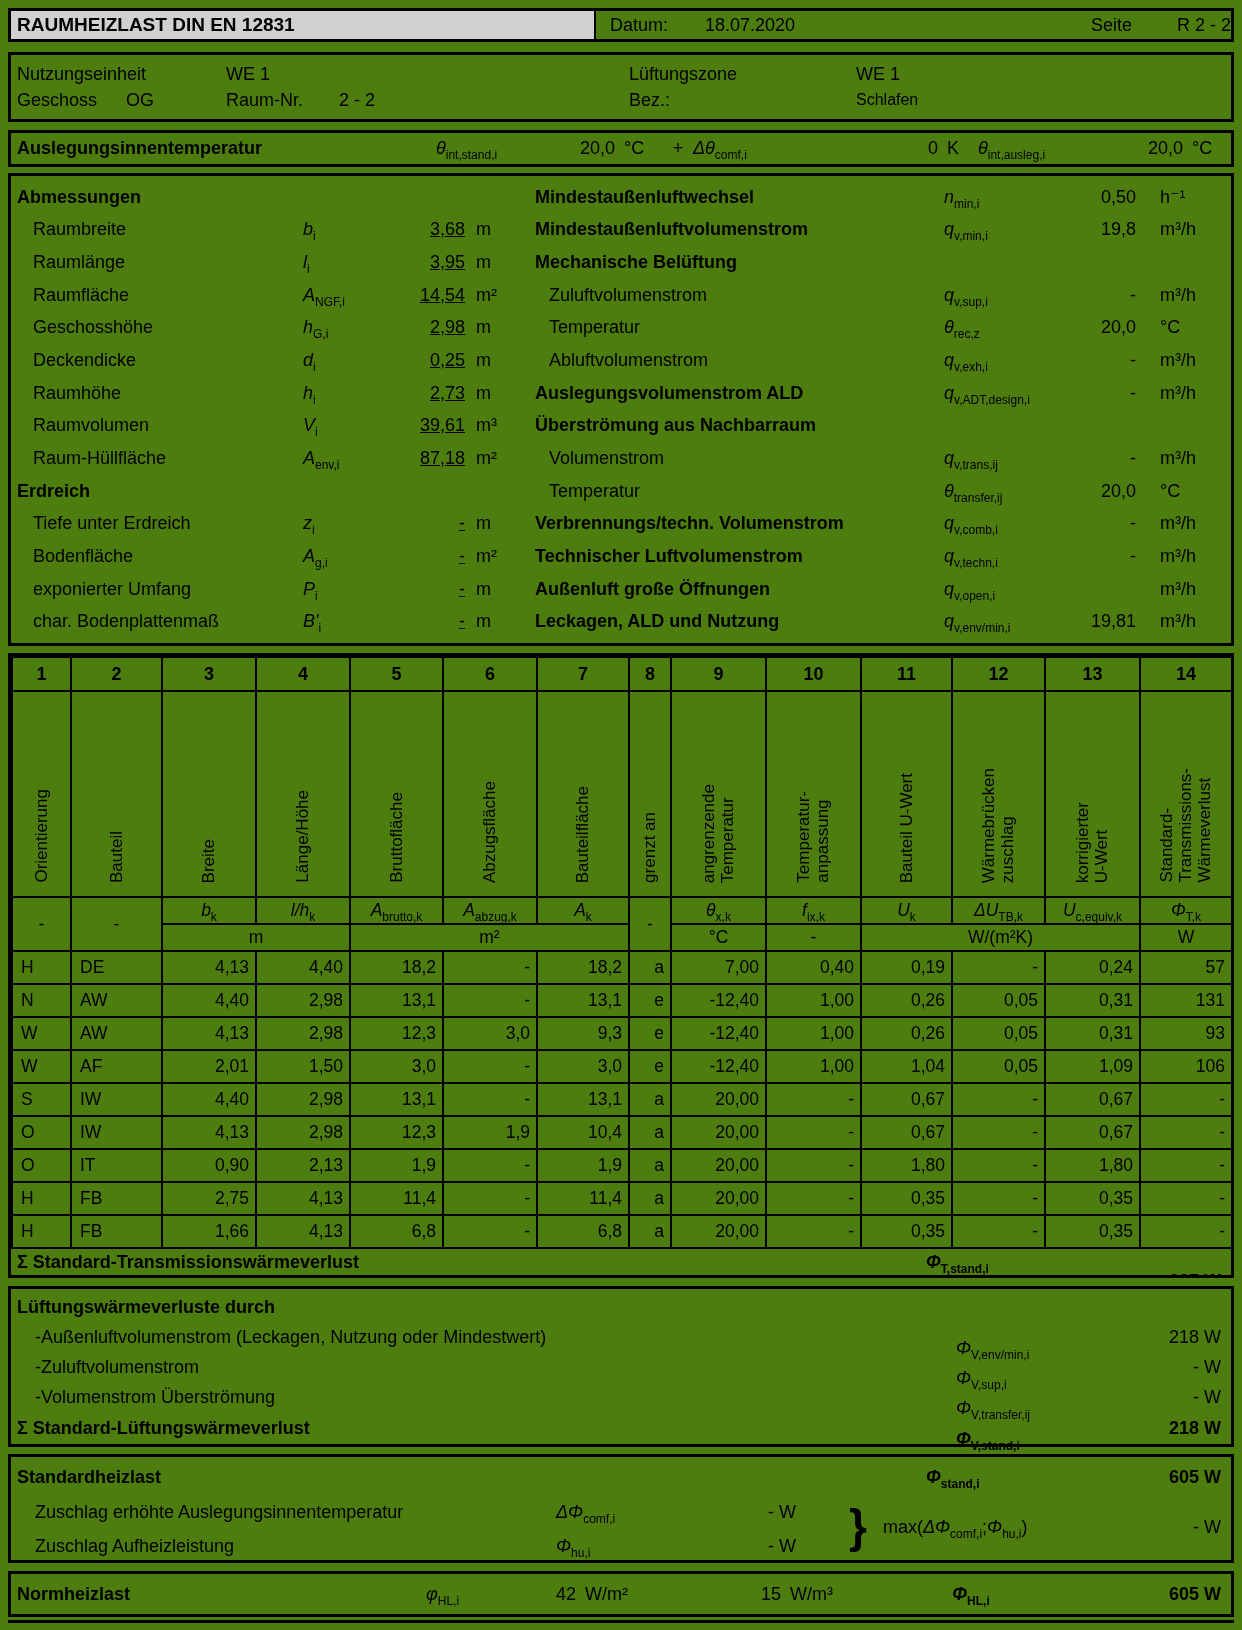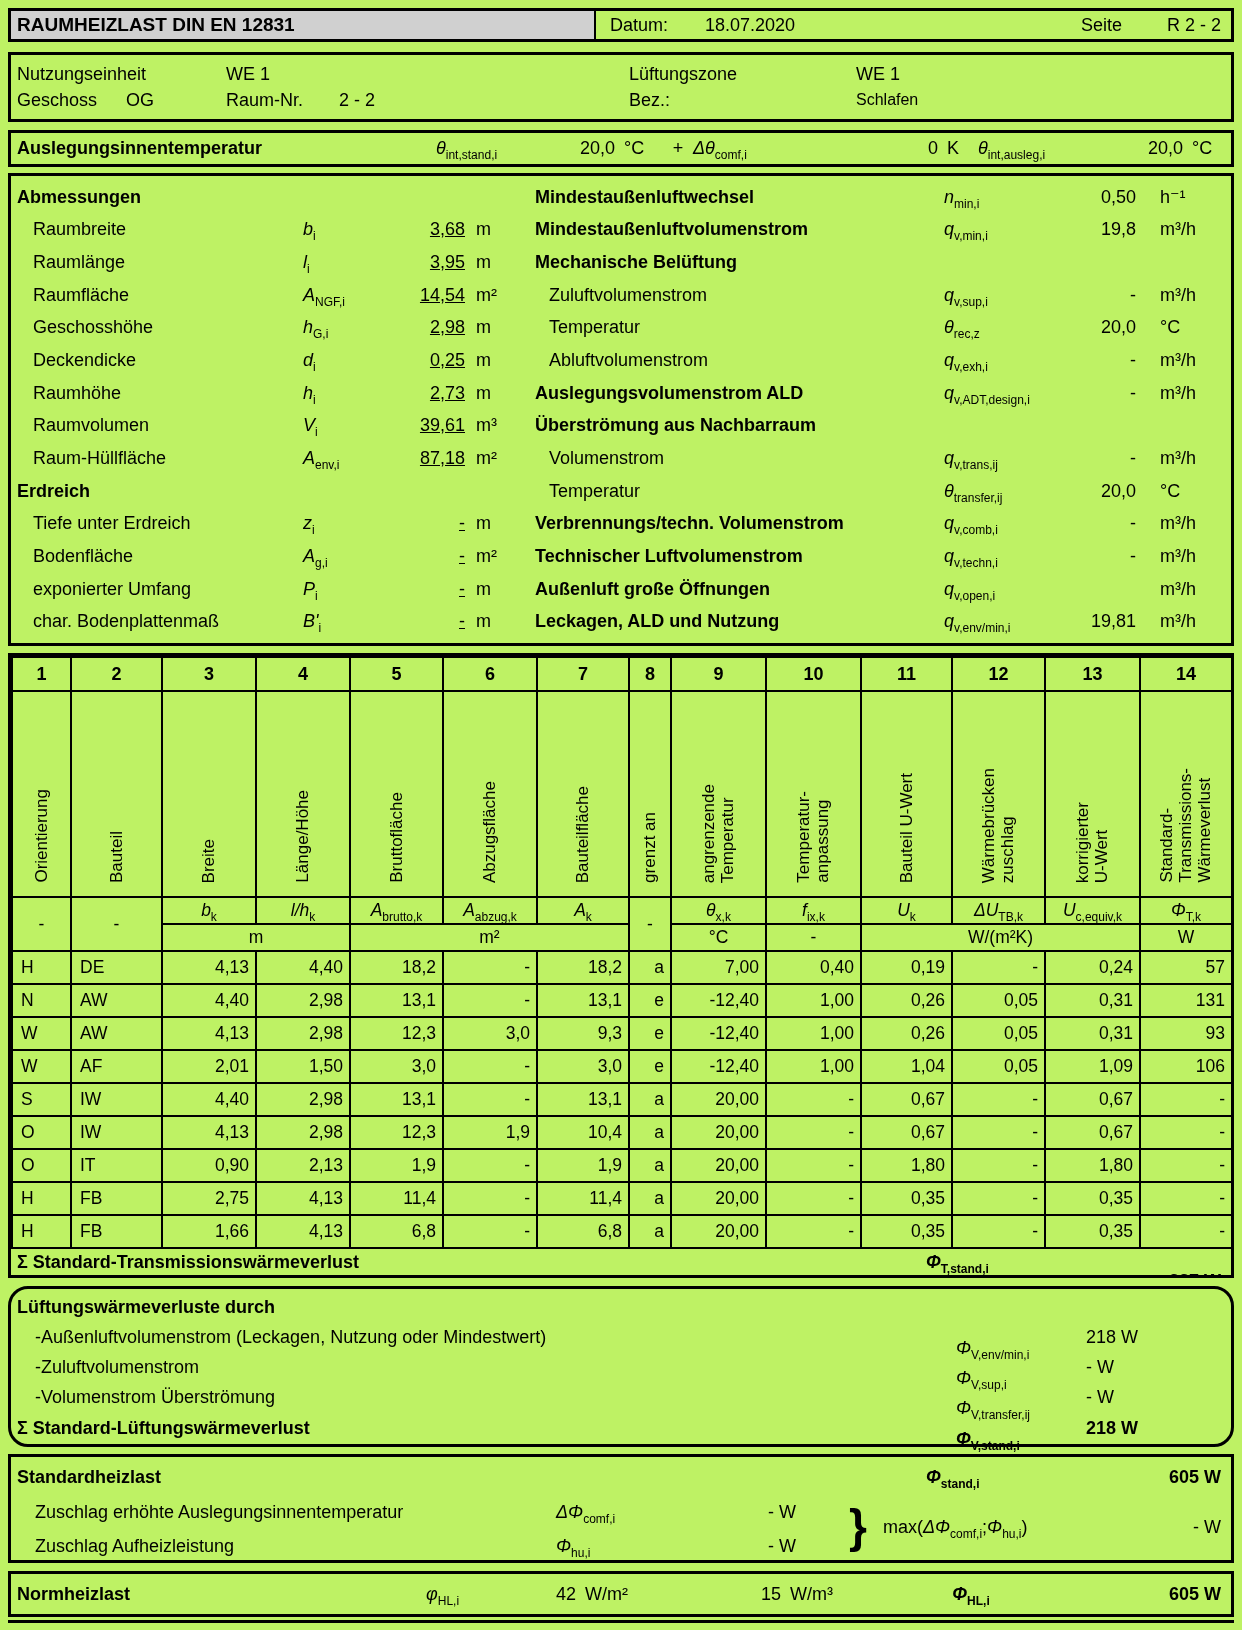--- a/index.html
+++ b/index.html
@@ -1,30 +1,30 @@
 <!DOCTYPE html>
 <html><head>
 <meta charset="utf-8">
 <style>
   * { box-sizing: border-box; margin: 0; padding: 0; }
   html,body { background:#fff; }
   .page {
-    width: 1242px; height: 1630px; background: #bef264; color: #000;
+    width: 1242px; height: 1630px; background: #4d7c0f; color: #000;
     font-family: "Liberation Sans", "DejaVu Sans", sans-serif;
     font-size: 18px; padding: 8px 8px 0 8px; position: relative; overflow: hidden;
   }
   .box { border: 3px solid #000; width: 1226px; }
 
   
   .header-box { height: 34px; display: flex; align-items: stretch; margin-bottom: 10px; }
   .title-cell { width: 585px; background: #d0d0d0; border-right: 2px solid #000;
                 font-weight: bold; font-size: 19px; display: flex; align-items: center; padding-left: 6px; }
   .datum-cell { display: flex; align-items: center; padding-left: 14px; flex: 1; }
   .datum-cell .lbl { width: 95px; }
-  .seite-cell { display: flex; align-items: center; padding-right: 10px; }
+  .seite-cell { display: flex; align-items: center; }
   .seite-cell .val { margin-left: 45px; }
 
   
   .info-box { height: 70px; display: flex; flex-direction: column; justify-content: space-around; margin-bottom: 8px; padding: 6px 0; }
   .info-row { display: flex; align-items: center; height: 28px; }
   .i-c1 { width: 115px; padding-left: 6px; }
   .i-c1w { width: 215px; padding-left: 6px; }
   .i-c2 { width: 100px; }
   .i-c3 { width: 113px; }
   .i-c4 { width: 290px; }
@@ -76,26 +76,26 @@
   td.dash2 { text-align: center; vertical-align: middle; }
   tr.trow-data td { height: 33px; }
   td.tl { text-align: left; padding-left: 8px; }
   td.trc { text-align: right; padding-right: 6px; }
   .sum-row { height: 26px; display: flex; align-items: center; font-weight: bold; }
   .sum-row .lab { flex: 1; padding-left: 6px; }
   .sum-row .sym { width: 145px; }
   .sum-row .val { width: 160px; text-align: right; padding-right: 10px; margin-top: 38px; }
 
   
-  .luft-box { height: 161px; display: flex; flex-direction: column; margin-bottom: 7px; padding-top: 4px; border-radius: 20px; }
+  .luft-box { height: 161px; display: flex; flex-direction: column; margin-bottom: 7px; padding-top: 4px; }
   .luft-title { height: 31px; display: flex; align-items: center; font-weight: bold; padding-left: 6px; }
   .lrow { height: 30px; display: flex; align-items: center; }
   .lrow .lab { flex: 1; padding-left: 24px; }
   .lrow .sym { width: 130px; margin-top: 22px; }
-  .lrow .val { width: 145px; text-align: left; padding-right: 10px; }
+  .lrow .val { width: 145px; text-align: right; padding-right: 10px; }
   .lrow.bold { font-weight: bold; height: 32px; }
   .lrow.bold .lab { padding-left: 6px; }
 
   
   .std-box { height: 109px; position: relative; margin-bottom: 8px; padding-top: 3px; }
   .srow-title { height: 35px; display: flex; align-items: center; font-weight: bold; }
   .srow-title .lab { flex: 1; padding-left: 6px; }
   .srow-title .sym { width: 145px; }
   .srow-title .val { width: 160px; text-align: right; padding-right: 10px; }
   .srow { height: 34px; display: flex; align-items: center; }

